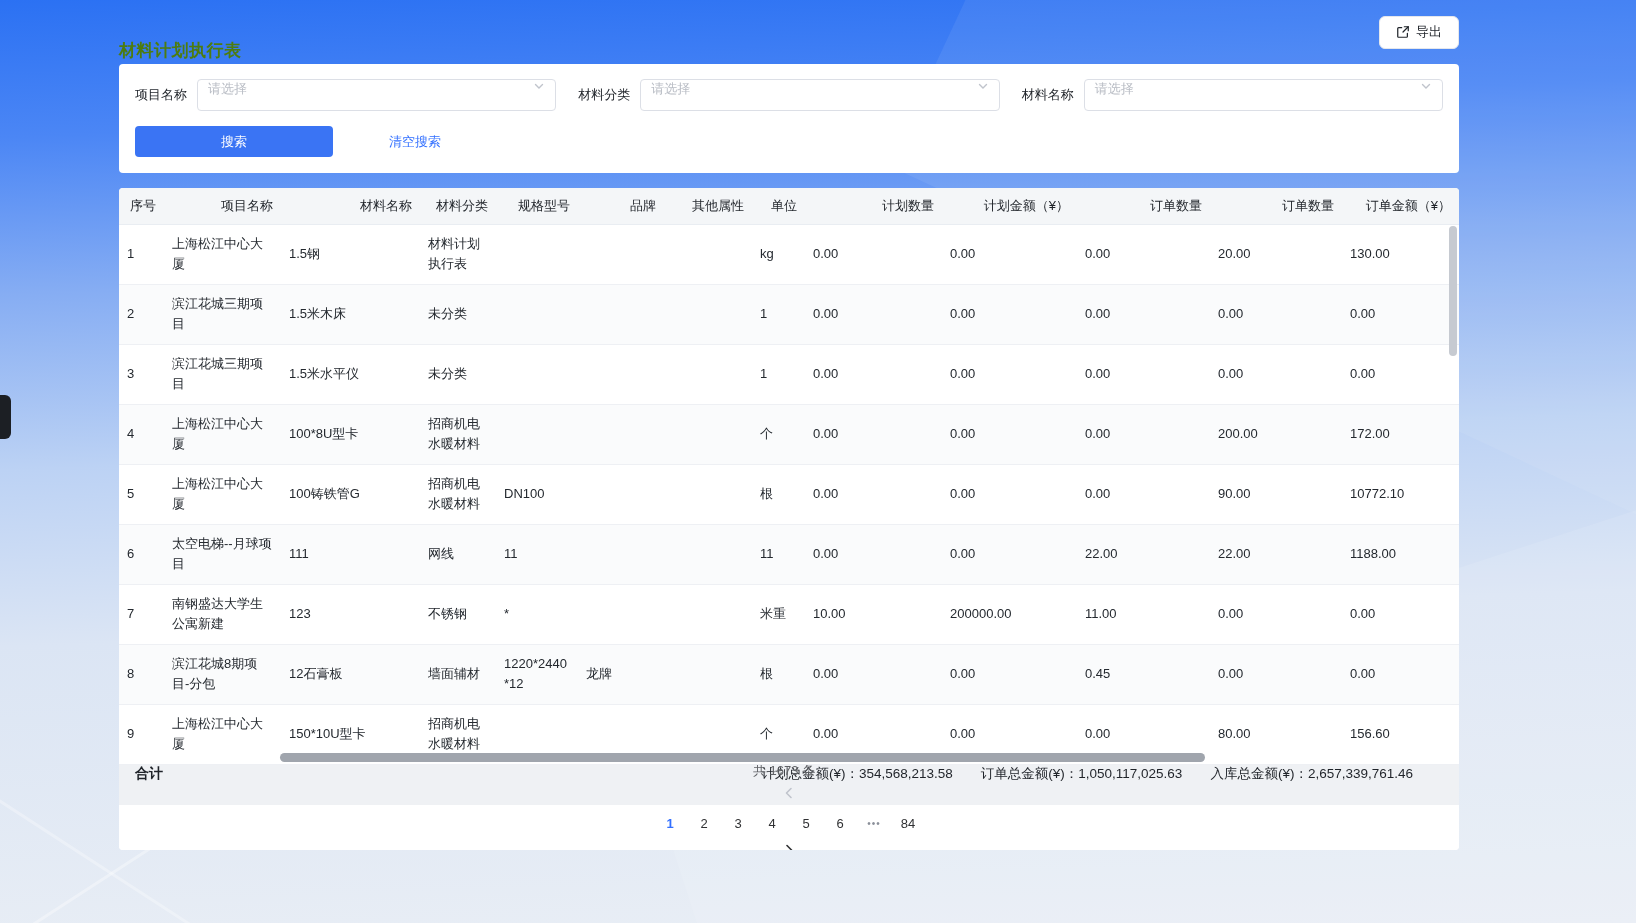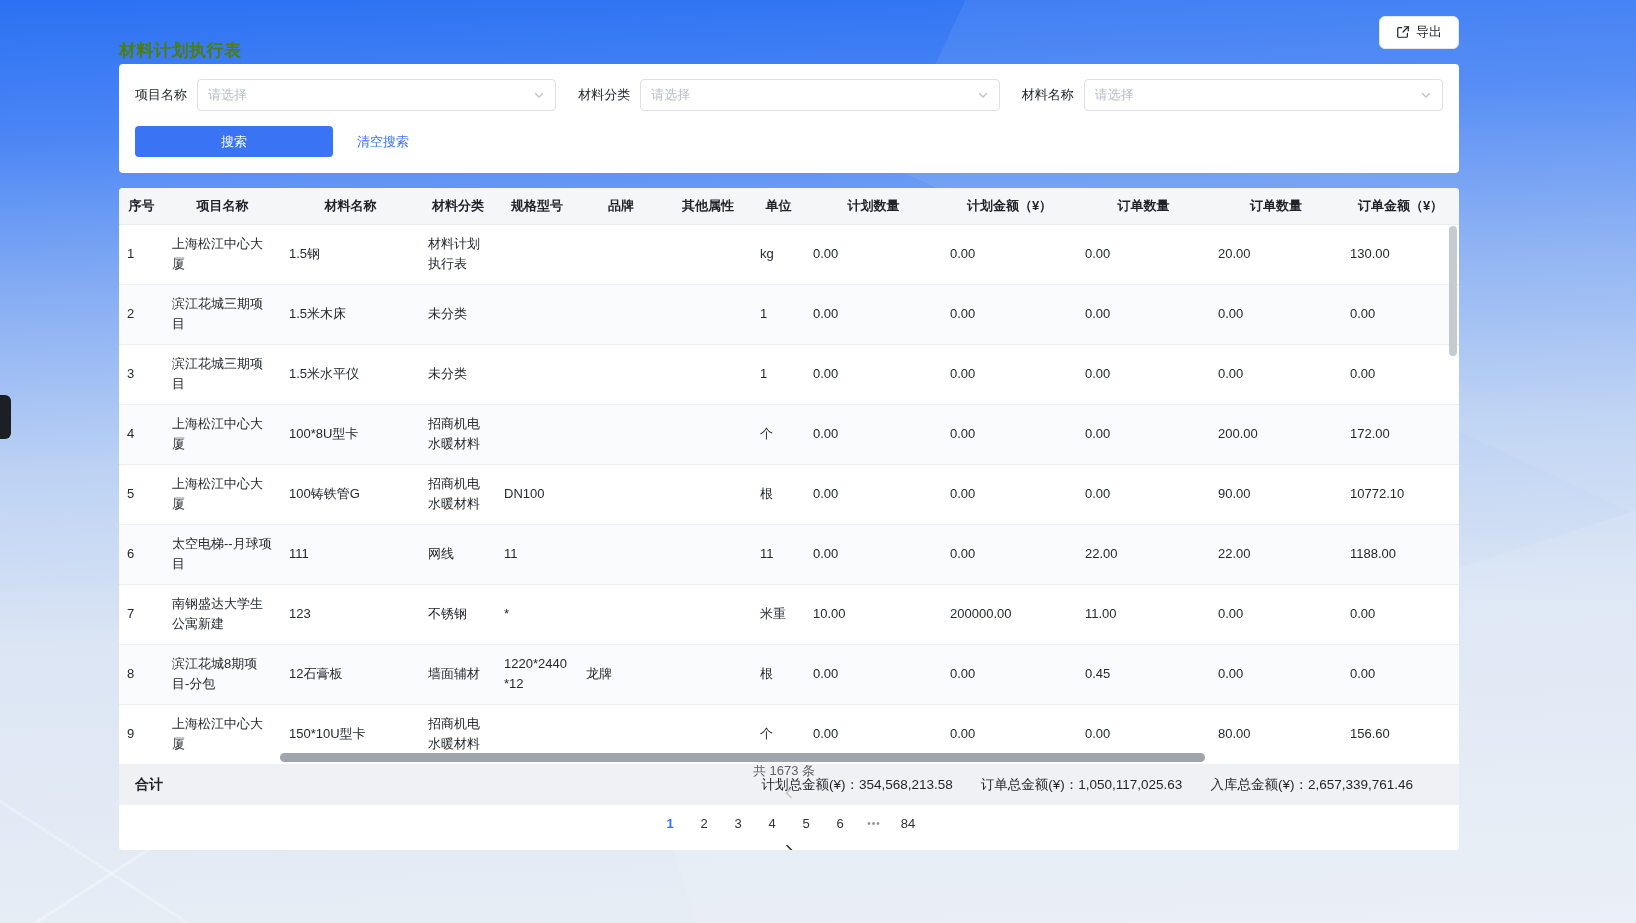--- a/index.html
+++ b/index.html
@@ -33,59 +33,59 @@
   }
   .export-btn svg { display:block; }
 
   
   .filter-card { background:#ffffff; border-radius:4px; padding:15px 16px 16px 16px; }
   .filter-row { display:flex; align-items:center; gap:22px; }
   .filter-group { display:flex; align-items:center; flex:1; }
   .filter-label { font-size:13px; color:#1f2329; margin-right:10px; white-space:nowrap; }
   .select-box {
     flex:1; height:32px; border:1px solid #dcdfe6; border-radius:4px;
-    display:flex; align-items:center; justify-content:space-between;
+    display:flex; justify-content:space-between;
     padding:0 10px; cursor:pointer; background:#fff;
   }
   .select-placeholder { font-size:13px; color:#b8bcc4; }
   .select-box svg { display:block; }
-  .filter-actions { display:flex; align-items:center; margin-top:15px; }
+  .filter-actions { display:flex; align-items:center; margin-top:15px;gap:32px; }
   .search-btn {
     width:198px; height:31px; background:#3a74f4; color:#fff; border:none;
     border-radius:4px; font-size:13px; cursor:pointer; font-family:inherit;
   }
   .clear-link { margin-left:24px; font-size:13px; color:#3370ff; text-decoration:none; cursor:pointer; }
 
   
   .table-card { margin-top:15px; background:#ffffff; border-radius:4px; overflow:hidden; }
   .table-wrap { position:relative; }
   table { width:100%; border-collapse:collapse; table-layout:fixed; font-size:13px; }
   thead th {
-    background:#f4f6f8; height:36px; text-align:center; padding:0 8px;
-    font-size:13px; font-weight:700; color:#1f2329; white-space:nowrap;
+    background:#f4f6f8; height:36px; text-align:right; padding:0 8px;
+    font-size:13px; font-weight:400; color:#1f2329; white-space:nowrap;
     border-bottom:1px solid #e9edf2;
   }
   tbody td {
     height:60px; padding:6px 8px; color:#24292f; line-height:20px;
     border-bottom:1px solid #eef0f4; word-break:break-all; vertical-align:middle;
   }
   tbody tr:nth-child(even) { background:#fafbfc; }
 
   .v-scrollbar {
     position:absolute; right:2px; top:38px; width:8px; height:520px; z-index:3;
   }
   .v-thumb { width:8px; height:130px; background:#c6cad1; border-radius:4px; }
   .h-scrollbar {
     position:absolute; left:0; bottom:3px; width:100%; height:9px; z-index:3;
   }
   .h-thumb { position:absolute; left:161px; width:925px; height:9px; background:#a0a5ad; border-radius:5px; }
 
   
   .summary-bar {
-    height:40px; background:#eff1f4; display:flex; align-items:center; padding:0 16px;
+    height:40px; background:#eff1f4; display:flex; padding:0 16px;
     font-size:13.5px; color:#1f2329;
   }
   .summary-label { font-weight:bold; font-size:14px; }
   .summary-items { margin-left:auto; display:flex; gap:28px; padding-right:30px; }
   .summary-item { white-space:nowrap; }
   .summary-item .val { font-weight:500; }
 
   
   .pagination {
     height:45px; background:#ffffff; display:flex; align-items:center; justify-content:center;

